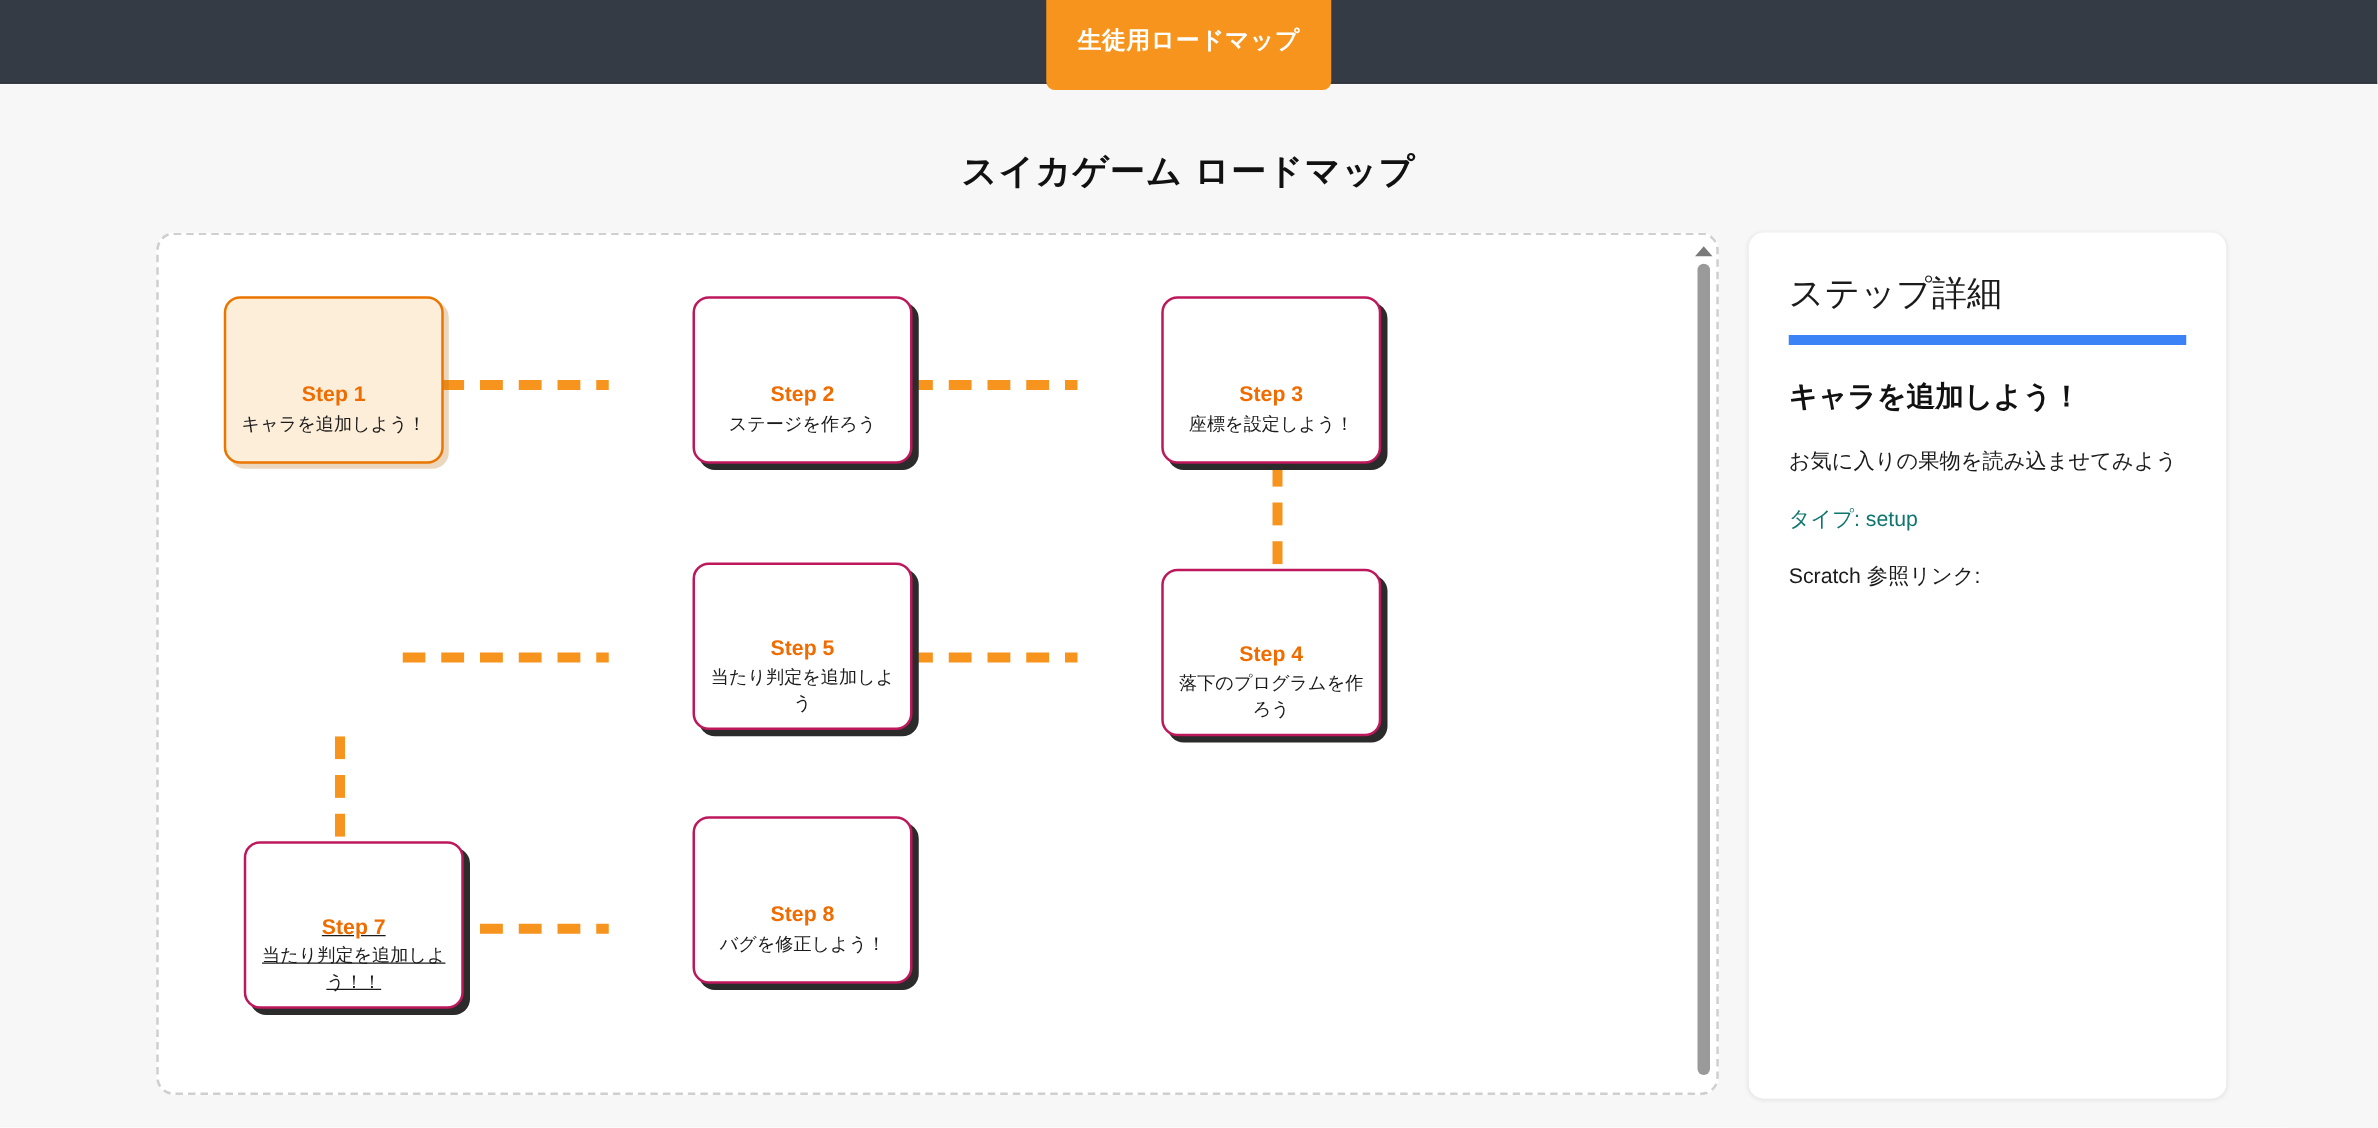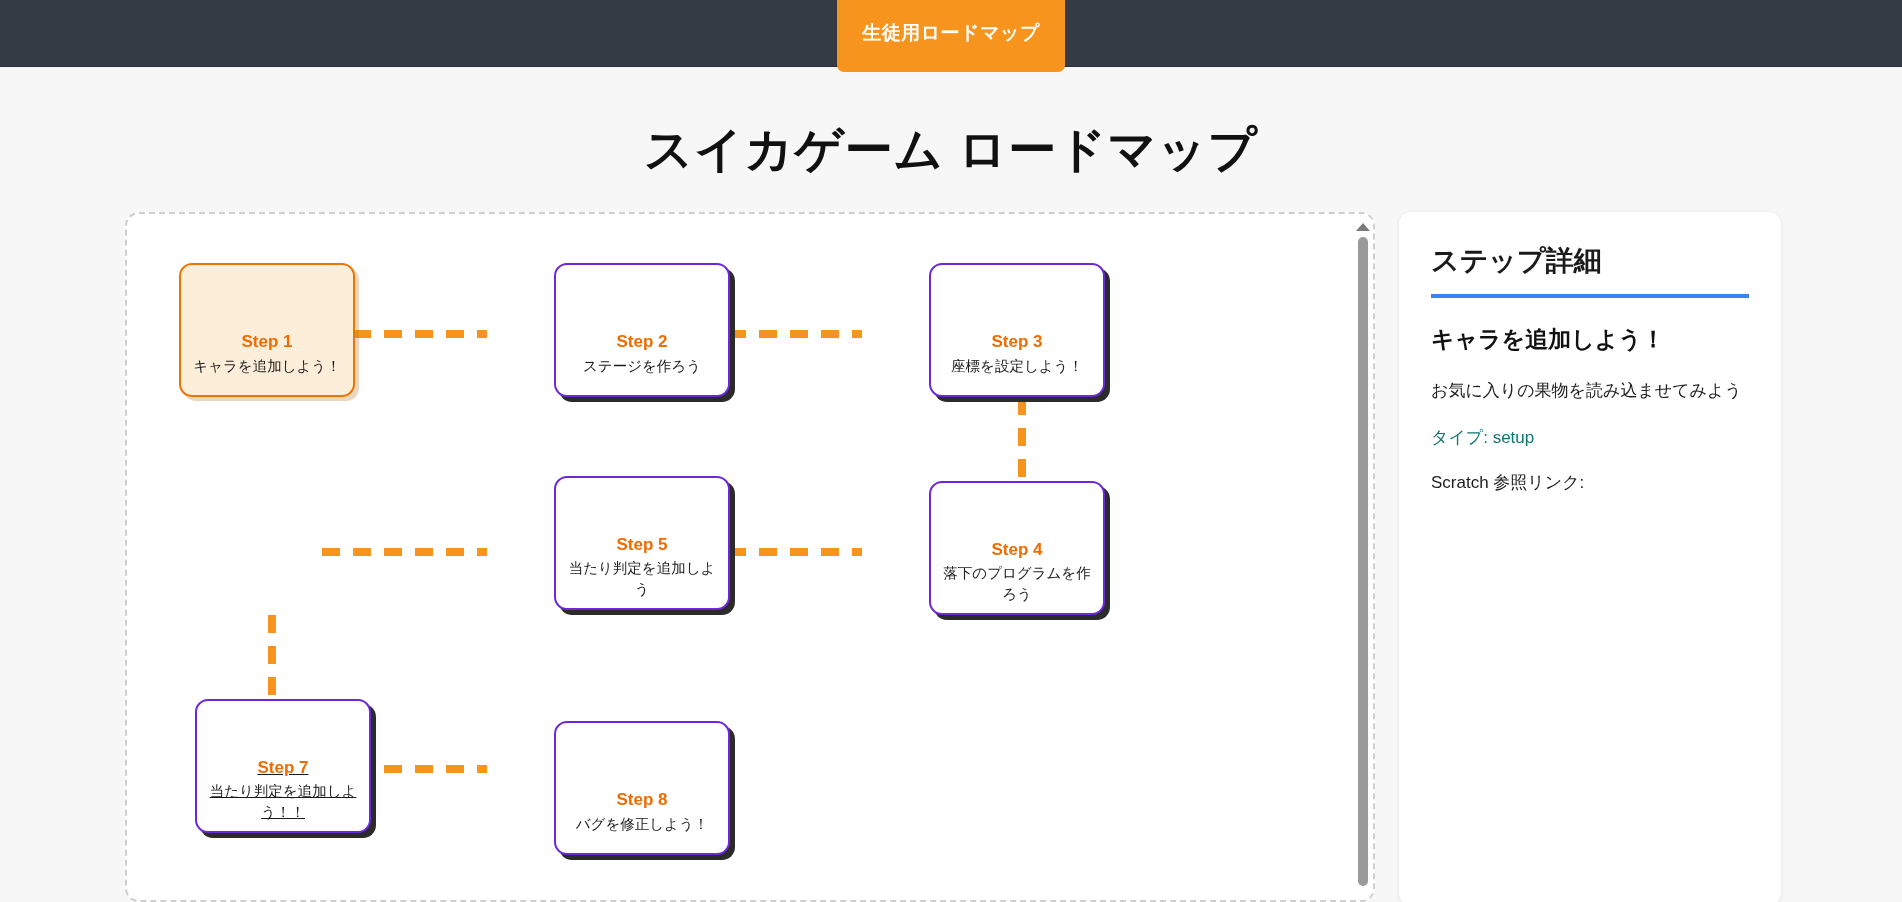--- a/index.html
+++ b/index.html
@@ -38,21 +38,21 @@
     border-radius: 7px;
     padding: 28px 25px;
     cursor: pointer;
     line-height: 1.2;
     font-family: inherit;
   }
 
   
   #page-title {
     text-align: center;
-    font-size: 48px;
+    font-size: 28px;
     font-weight: bold;
     letter-spacing: 1px;
     margin-top: 51px;
     color: #111111;
   }
 
   
   #content {
     display: flex;
     align-items: flex-start;
@@ -88,21 +88,21 @@
     background-image: linear-gradient(to bottom, #f7941d 0 18px, rgba(0,0,0,0) 18px 31px);
     background-size: 8px 31px;
     background-repeat: repeat-y;
   }
 
   .step-node {
     position: absolute;
     width: 176px;
     height: 134px;
     background: #ffffff;
-    border: 2px solid #6d28d9;
+    border: 2px solid #be185d;
     border-radius: 13px;
     box-shadow: 5px 5px 0 0 #2b2b2b;
     display: flex;
     flex-direction: column;
     align-items: center;
     justify-content: center;
     text-align: center;
     padding: 6px 12px;
     z-index: 3;
     cursor: pointer;
@@ -164,24 +164,24 @@
     width: 382px;
     min-height: 693px;
     background: #ffffff;
     border-radius: 12px;
     box-shadow: 0 1px 4px rgba(0,0,0,0.09);
     padding: 30px 32px;
     flex: none;
   }
   #detail-panel-heading {
     font-size: 28px;
-    font-weight: bold;
+    font-weight: normal;
     color: #1b1b1b;
     padding-bottom: 14px;
-    border-bottom: 4px solid #3b82f6;
+    border-bottom: 8px solid #3b82f6;
     margin-bottom: 26px;
   }
   #detail-step-title {
     font-size: 23px;
     font-weight: bold;
     color: #111111;
     margin-bottom: 22px;
   }
   #detail-description {
     font-size: 17px;
@@ -244,21 +244,21 @@
       <div class="step-label">Step 5</div>
       <div class="step-title">当たり判定を追加しよう</div>
     </div>
 
 
     <div class="step-node" style="left:68px;  top:485px;text-decoration:underline;">
       <div class="step-label">Step 7</div>
       <div class="step-title">当たり判定を追加しよう！！</div>
     </div>
 
-    <div class="step-node" style="left:427px; top:507px;">
+    <div class="step-node" style="left:427px; top:465px;">
       <div class="step-label">Step 8</div>
       <div class="step-title">バグを修正しよう！</div>
     </div>
 
     <div id="canvas-scrollbar">
       <div id="scrollbar-up-arrow"></div>
       <div id="scrollbar-thumb"></div>
     </div>
   </div>
 

